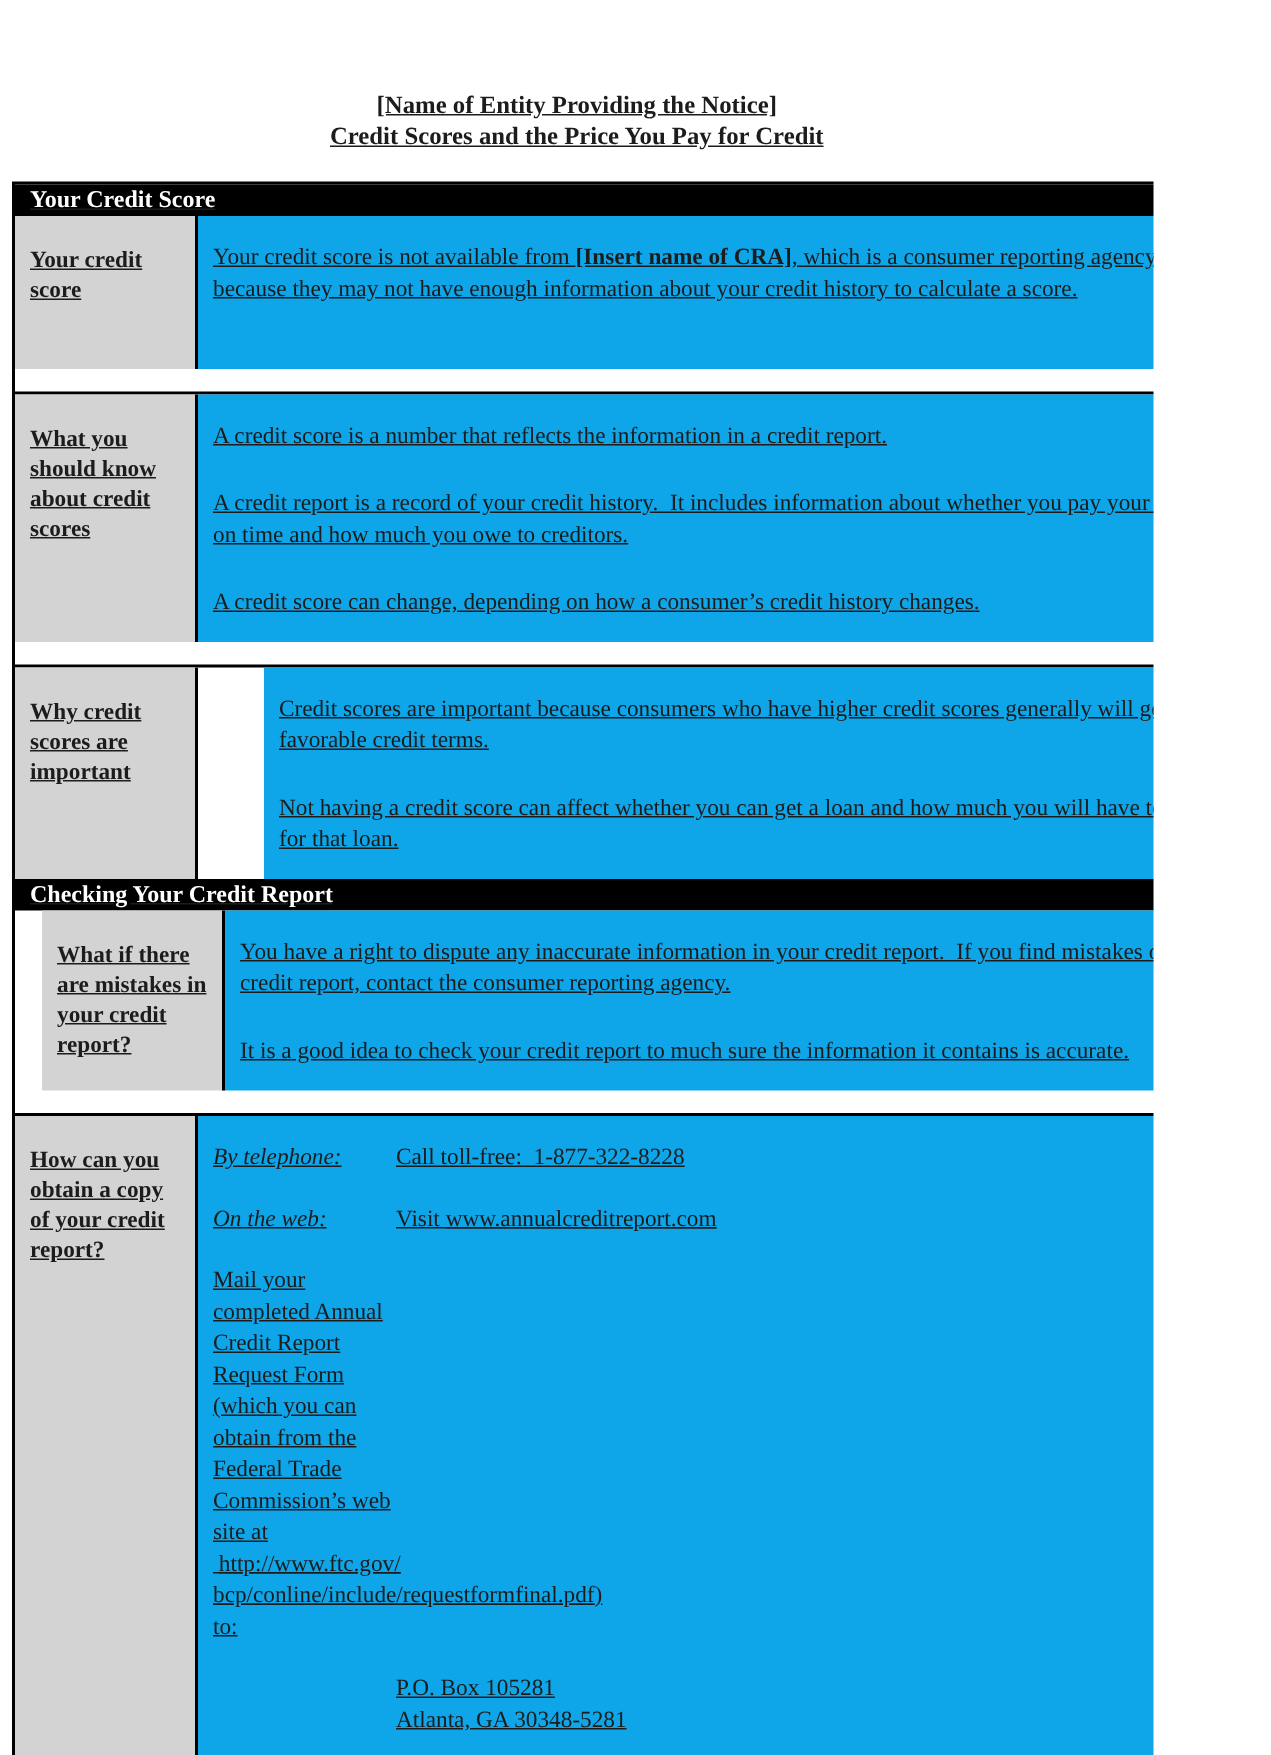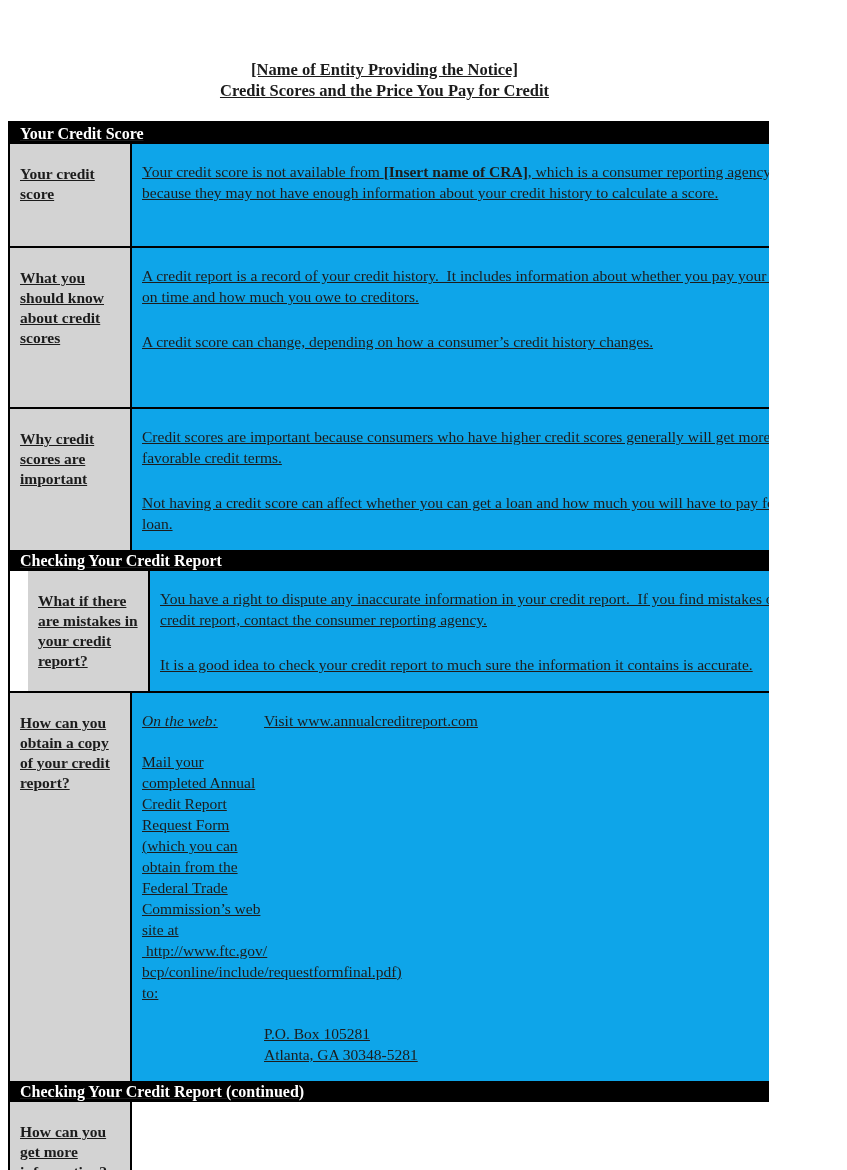--- a/index.html
+++ b/index.html
@@ -24,42 +24,42 @@
     background: #000;
     color: #fff;
     font-weight: bold;
     font-size: 16px;
     height: 21px;
     line-height: 21px;
     padding-left: 10px;
   }
 
   .row { display: grid; grid-template-columns: 122px 1fr; }
-  .row + .row { border-top: 2px solid #000; }
+  .row + .row { border-top: 2px solid #000; margin-top: 15px; }
 
   .cell-label {
     background: #d3d3d3;
     border-right: 2px solid #000;
     font-weight: bold;
     font-size: 15.5px;
     line-height: 20px;
     padding: 20px 8px 10px 10px;
   }
   .cell-content {
     background: #0ea5e9;
     font-size: 15.5px;
     line-height: 21px;
     padding: 17px 18px 16px 10px;
   }
   .cell-content p { margin: 0 0 24px 0; }
   .cell-content p:last-child { margin-bottom: 0; }
 
   .r-a { min-height: 102px; }
   .r-b { min-height: 161px; }
-  .r-c { min-height: 141px; }
+  .r-c { min-height: 141px; gap: 44px; }
   .r-d { min-height: 120px; margin-left: 18px; }
   .r-e { min-height: 361px; }
   .r-f { min-height: 93px; }
 
   .method { display: grid; grid-template-columns: 122px 1fr; margin-bottom: 20px; }
   .method-label { font-style: italic; }
   .u { text-decoration: underline; }
   .address { margin-left: 122px; }
   .address div { line-height: 21px; }
 
@@ -82,20 +82,21 @@
     <div class="row r-a">
       <div class="cell-label">Your credit score</div>
       <div class="cell-content">
         <p><span>Your credit score is not available from </span><b>[Insert name of CRA]</b><span>, which is a consumer reporting agency, because they may not have enough information about your credit history to calculate a score.</span></p>
       </div>
     </div>
 
     <div class="row r-b">
       <div class="cell-label">What you should know about credit scores</div>
       <div class="cell-content">
+        <p>A credit score is a number that reflects the information in a credit report.</p>
         <p>A credit report is a record of your credit history.&nbsp; It includes information about whether you pay your bills on time and how much you owe to creditors.</p>
         <p>A credit score can change, depending on how a consumer’s credit history changes.</p>
       </div>
     </div>
 
     <div class="row r-c">
       <div class="cell-label">Why credit scores are important</div>
       <div class="cell-content">
         <p>Credit scores are important because consumers who have higher credit scores generally will get more favorable credit terms.</p>
         <p>Not having a credit score can affect whether you can get a loan and how much you will have to pay for that loan.</p>
@@ -109,20 +110,24 @@
       <div class="cell-content">
         <p>You have a right to dispute any inaccurate information in your credit report.&nbsp; If you find mistakes on your credit report, contact the consumer reporting agency.</p>
         <p>It is a good idea to check your credit report to much sure the information it contains is accurate.</p>
       </div>
     </div>
 
     <div class="row r-e">
       <div class="cell-label">How can you obtain a copy of your credit report?</div>
       <div class="cell-content">
 
+        <div class="method">
+          <span class="method-label">By telephone:</span>
+          <span>Call toll-free:&nbsp; 1-877-322-8228</span>
+        </div>
 
         <div class="method">
           <span class="method-label">On the web:</span>
           <span><span>Visit </span><span class="u">www.annualcreditreport.com</span></span>
         </div>
 
         <div class="method">
           <span><span>Mail your completed Annual Credit Report Request Form (which you can obtain from the Federal Trade Commission’s web site at &nbsp;</span><span class="u">http://www.ftc.gov/</span><br><span class="u">bcp/conline/include/requestformfinal.pdf</span><span>) to:</span></span>
         </div>
 

